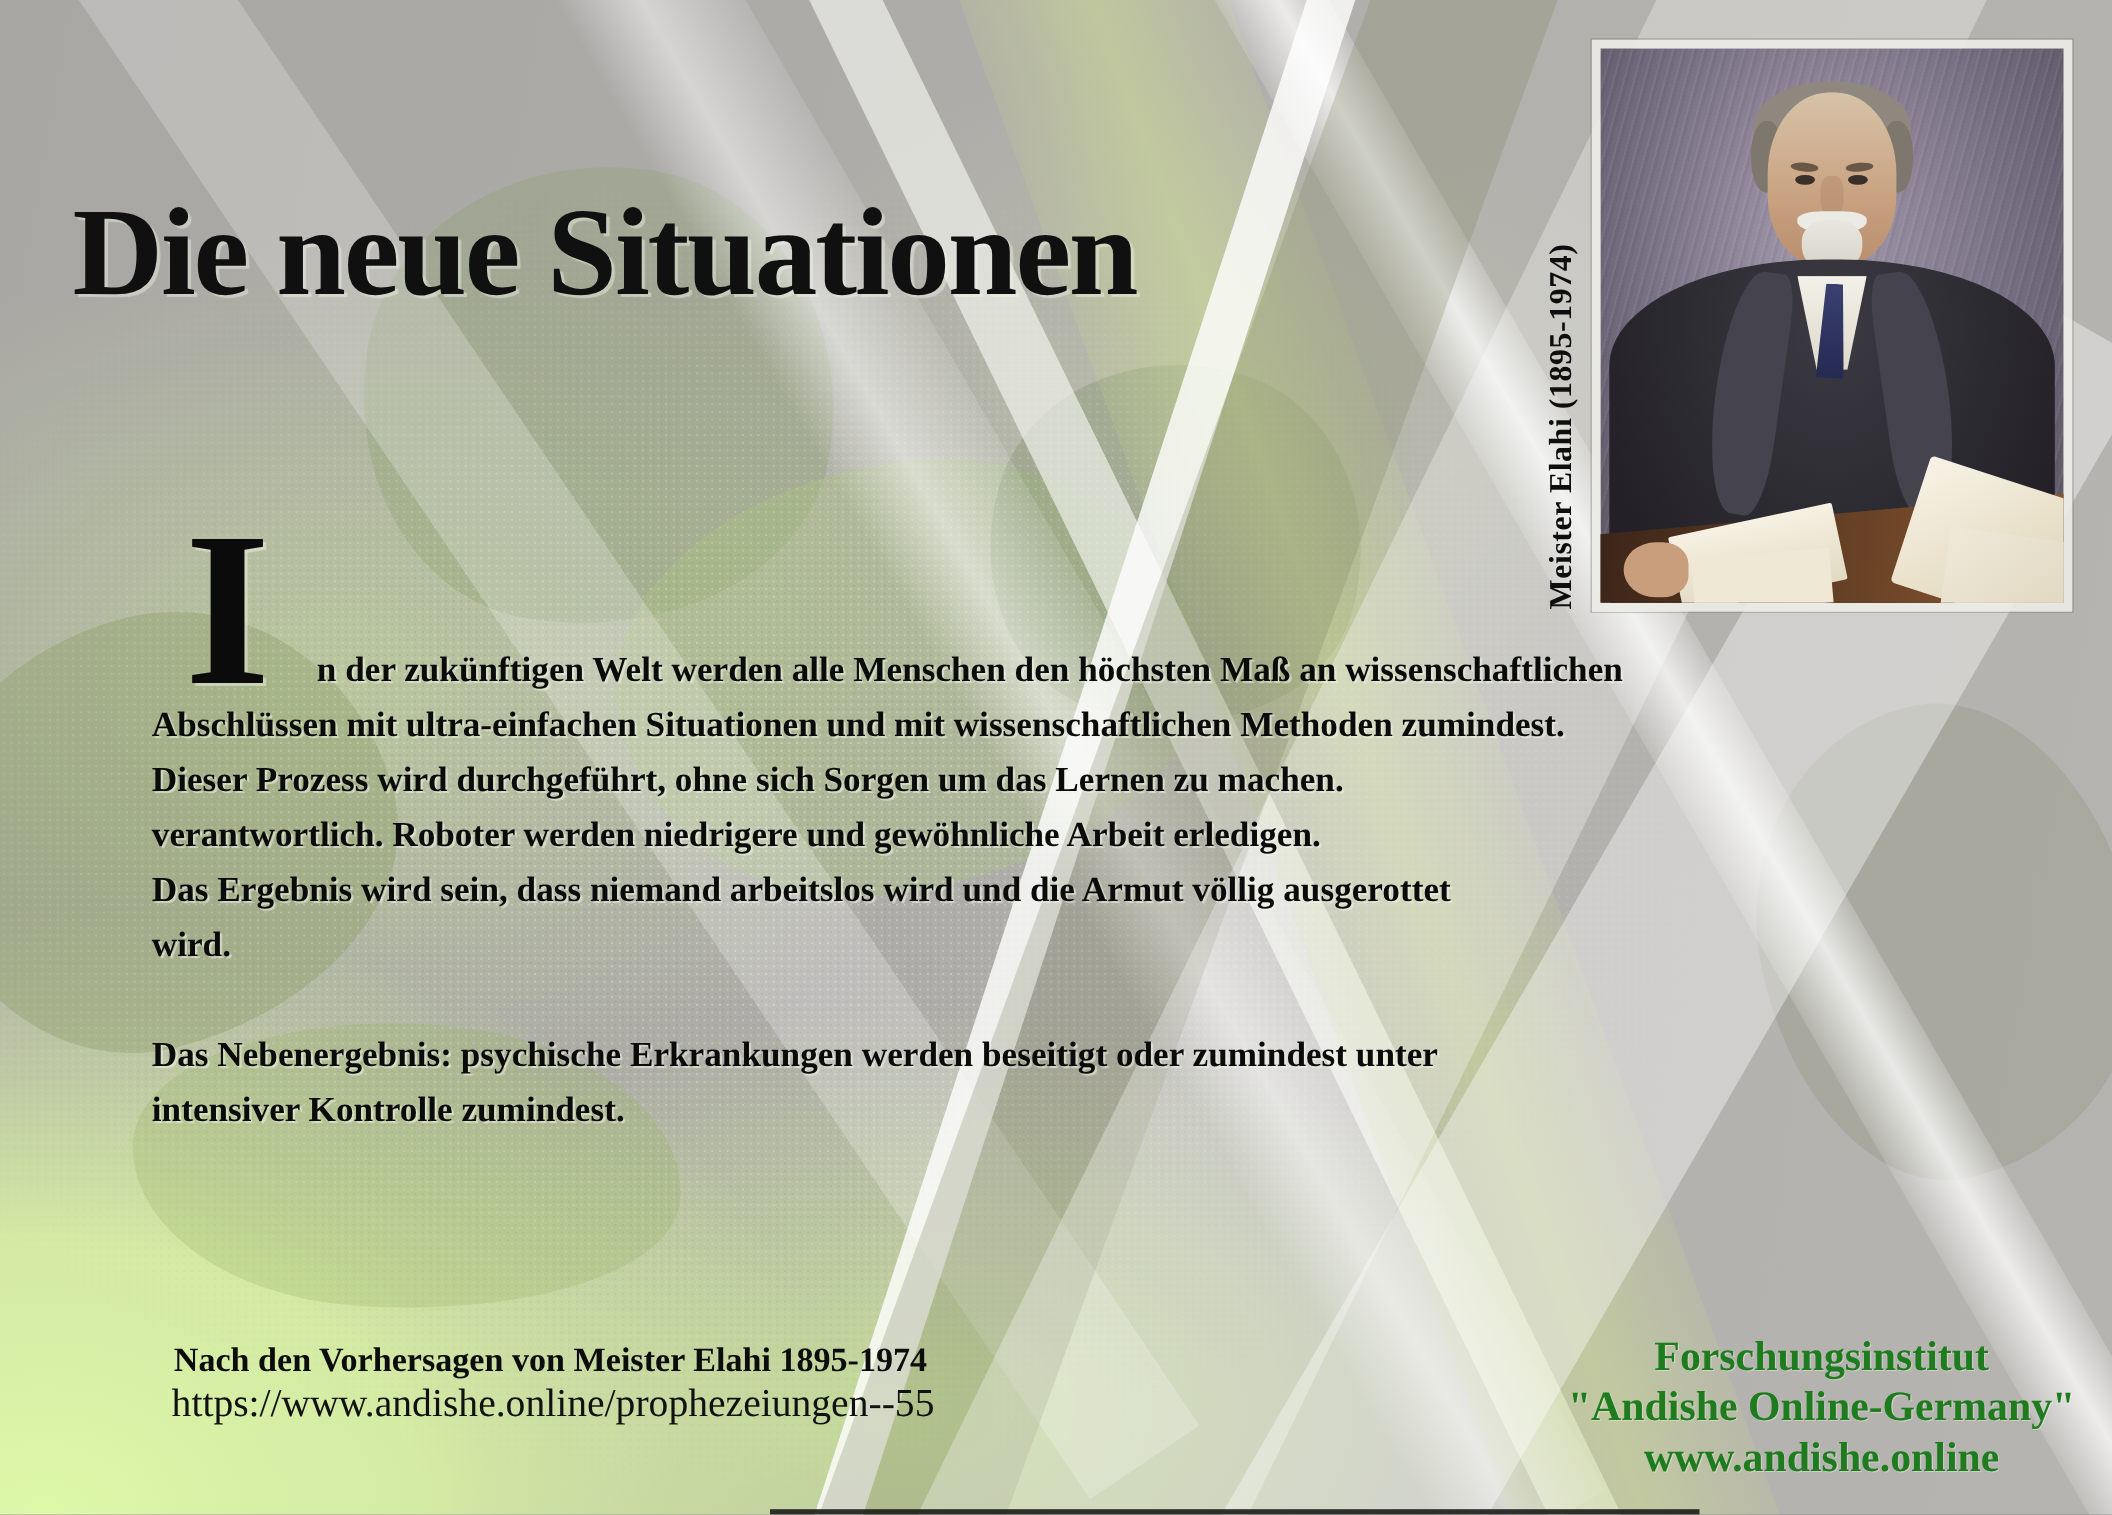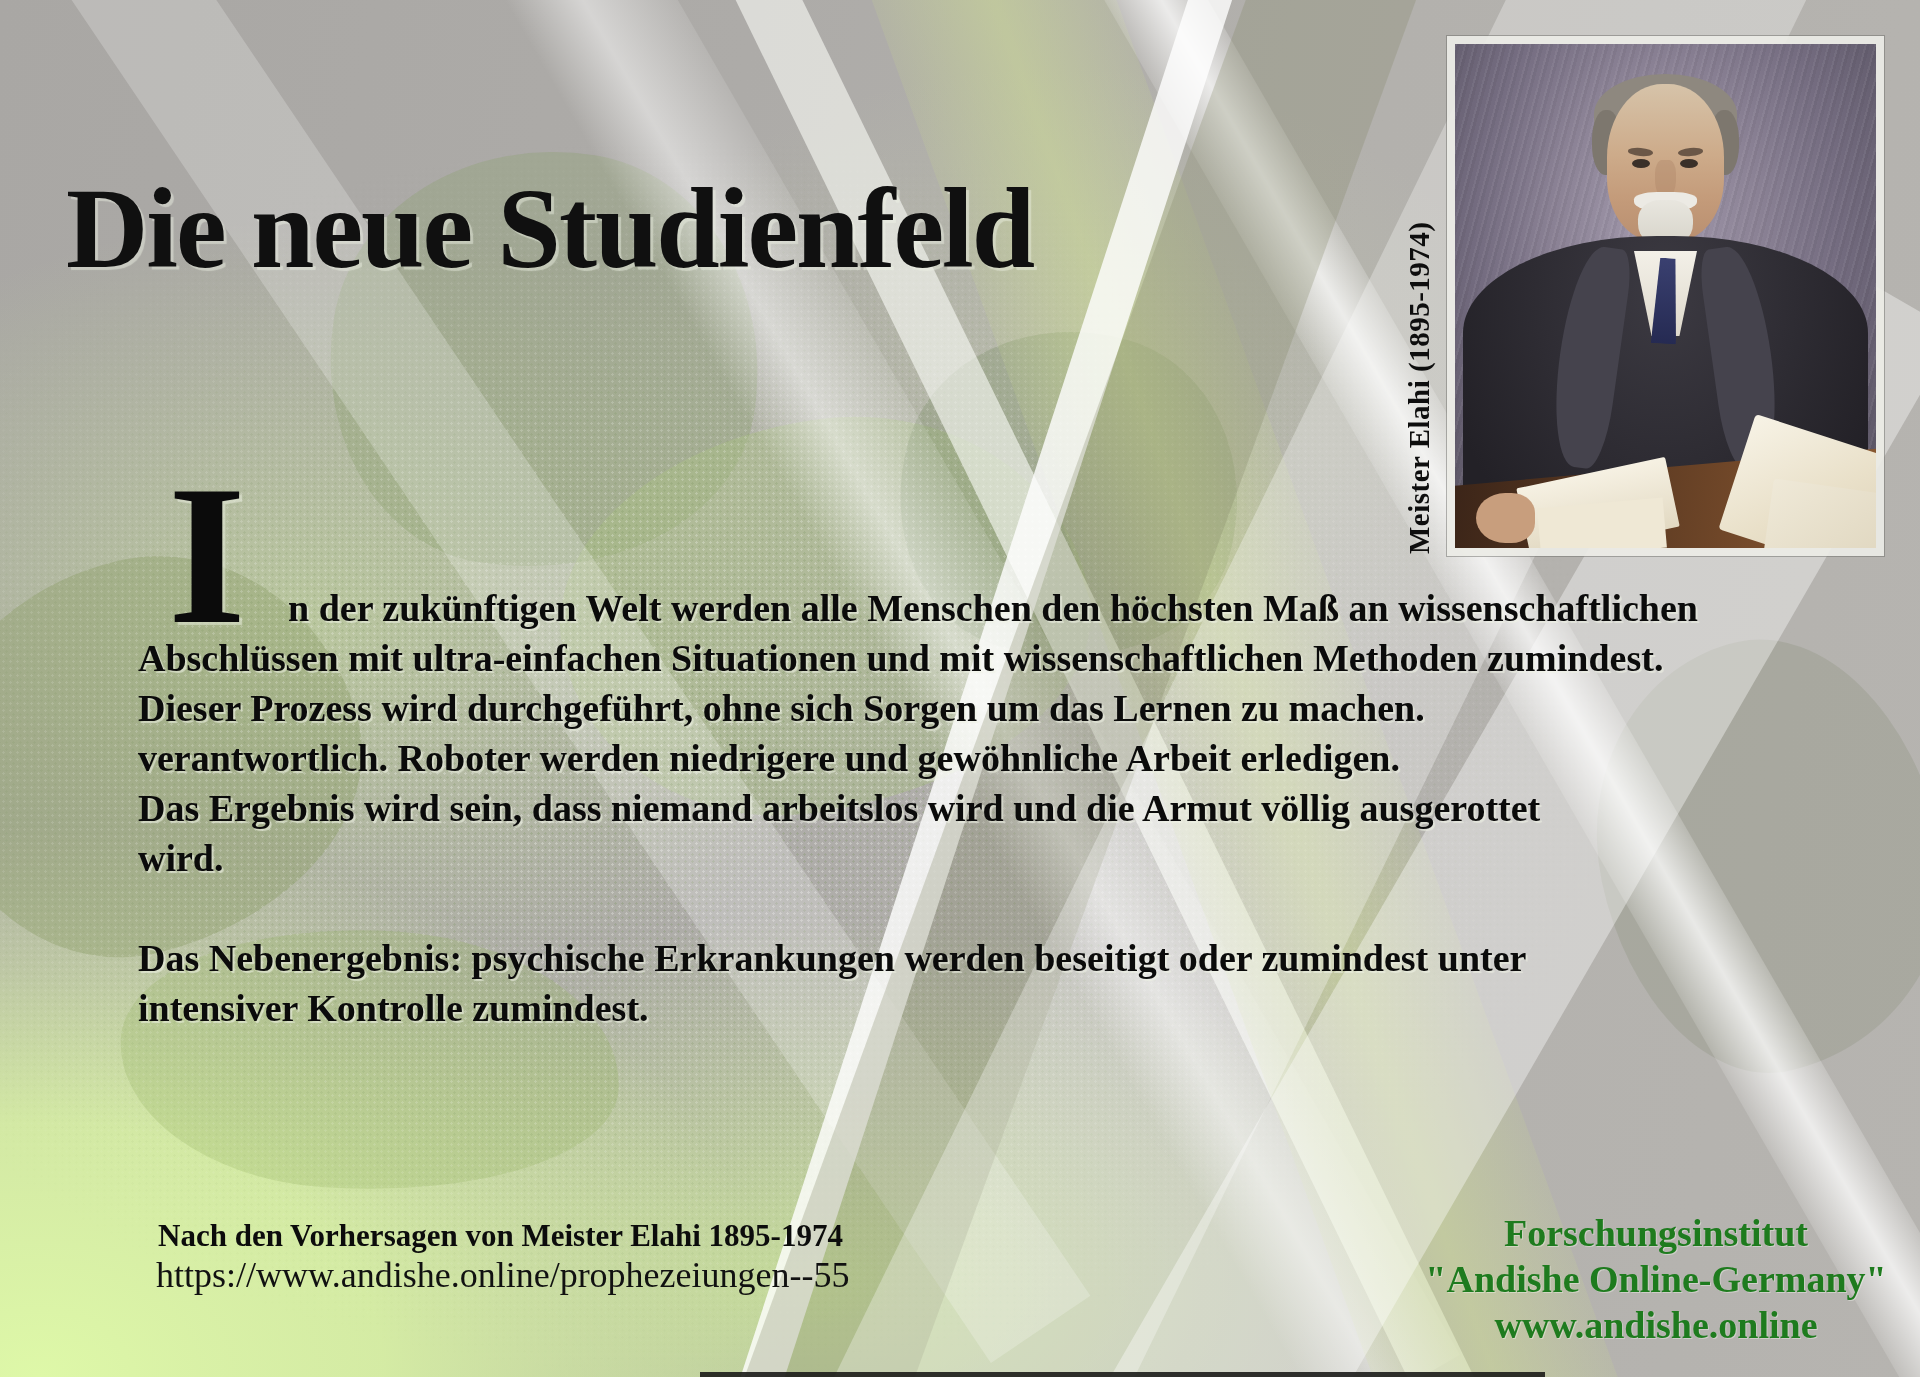--- a/index.html
+++ b/index.html
@@ -51,21 +51,21 @@
     position:absolute;left:788px;top:318px;
     font-size:70px;font-weight:bold;line-height:1;color:#9a1a1a;
     text-shadow:2px 2px 1px rgba(240,244,230,.4);white-space:nowrap;z-index:6;
   }
   .dropcap{
     position:absolute;left:168px;top:455px;font-size:200px;line-height:1;
     font-weight:bold;color:#0b0b0b;z-index:6;text-shadow:3px 3px 1px rgba(240,244,230,.5);
   }
   .body-text{
     position:absolute;left:138px;top:583px;width:1672px;z-index:6;
-    font-size:38px;font-weight:bold;line-height:50px;color:#0b0b0b;
+    font-size:32px;font-weight:bold;line-height:50px;color:#0b0b0b;
     text-shadow:2px 2px 1px rgba(240,244,230,.6);
   }
   .body-line{min-height:50px;white-space:nowrap;}
   .body-line.indent{padding-left:150px;}
   .photo{
     position:absolute;left:1447px;top:36px;width:437px;height:520px;z-index:7;
     border:8px solid rgba(236,236,230,.92);box-sizing:border-box;
     box-shadow:0 0 0 1px rgba(110,110,105,.5);overflow:hidden;
   }
   .photo *{position:absolute;}
@@ -138,21 +138,21 @@
   <div class="stripe st1"></div>
   <div class="stripe st2"></div>
   <div class="stripe st3"></div>
   <div class="stripe st4"></div>
   <div class="stripe st5"></div>
   <div class="stripe st6"></div>
   <div class="stripe st7"></div>
   <div class="stripe st8"></div>
   <div class="bottom-bar"></div>
 
-  <h1 class="title">Die neue Studienfeld</h1>
+  <h1 class="title">Die neue Situationen</h1>
 
   <div class="photo">
     <div class="p-bg"></div>
     <div class="p-tex"></div>
     <div class="p-desk"></div>
     <div class="p-cardigan"></div>
     <div class="p-shawl-l"></div>
     <div class="p-shawl-r"></div>
     <div class="p-neck"></div>
     <div class="p-shirt"></div>

